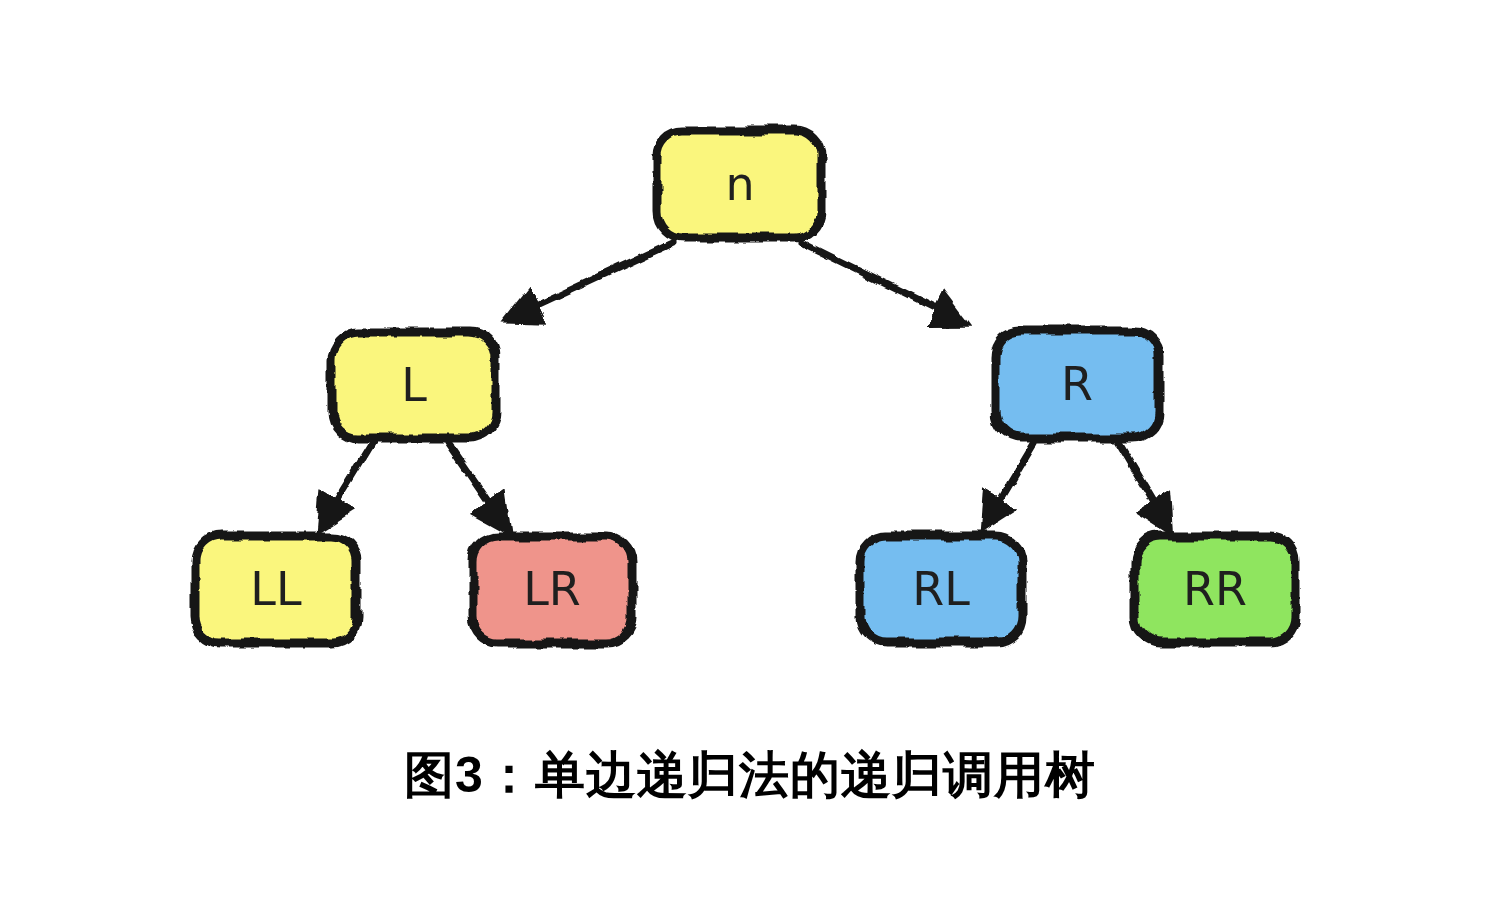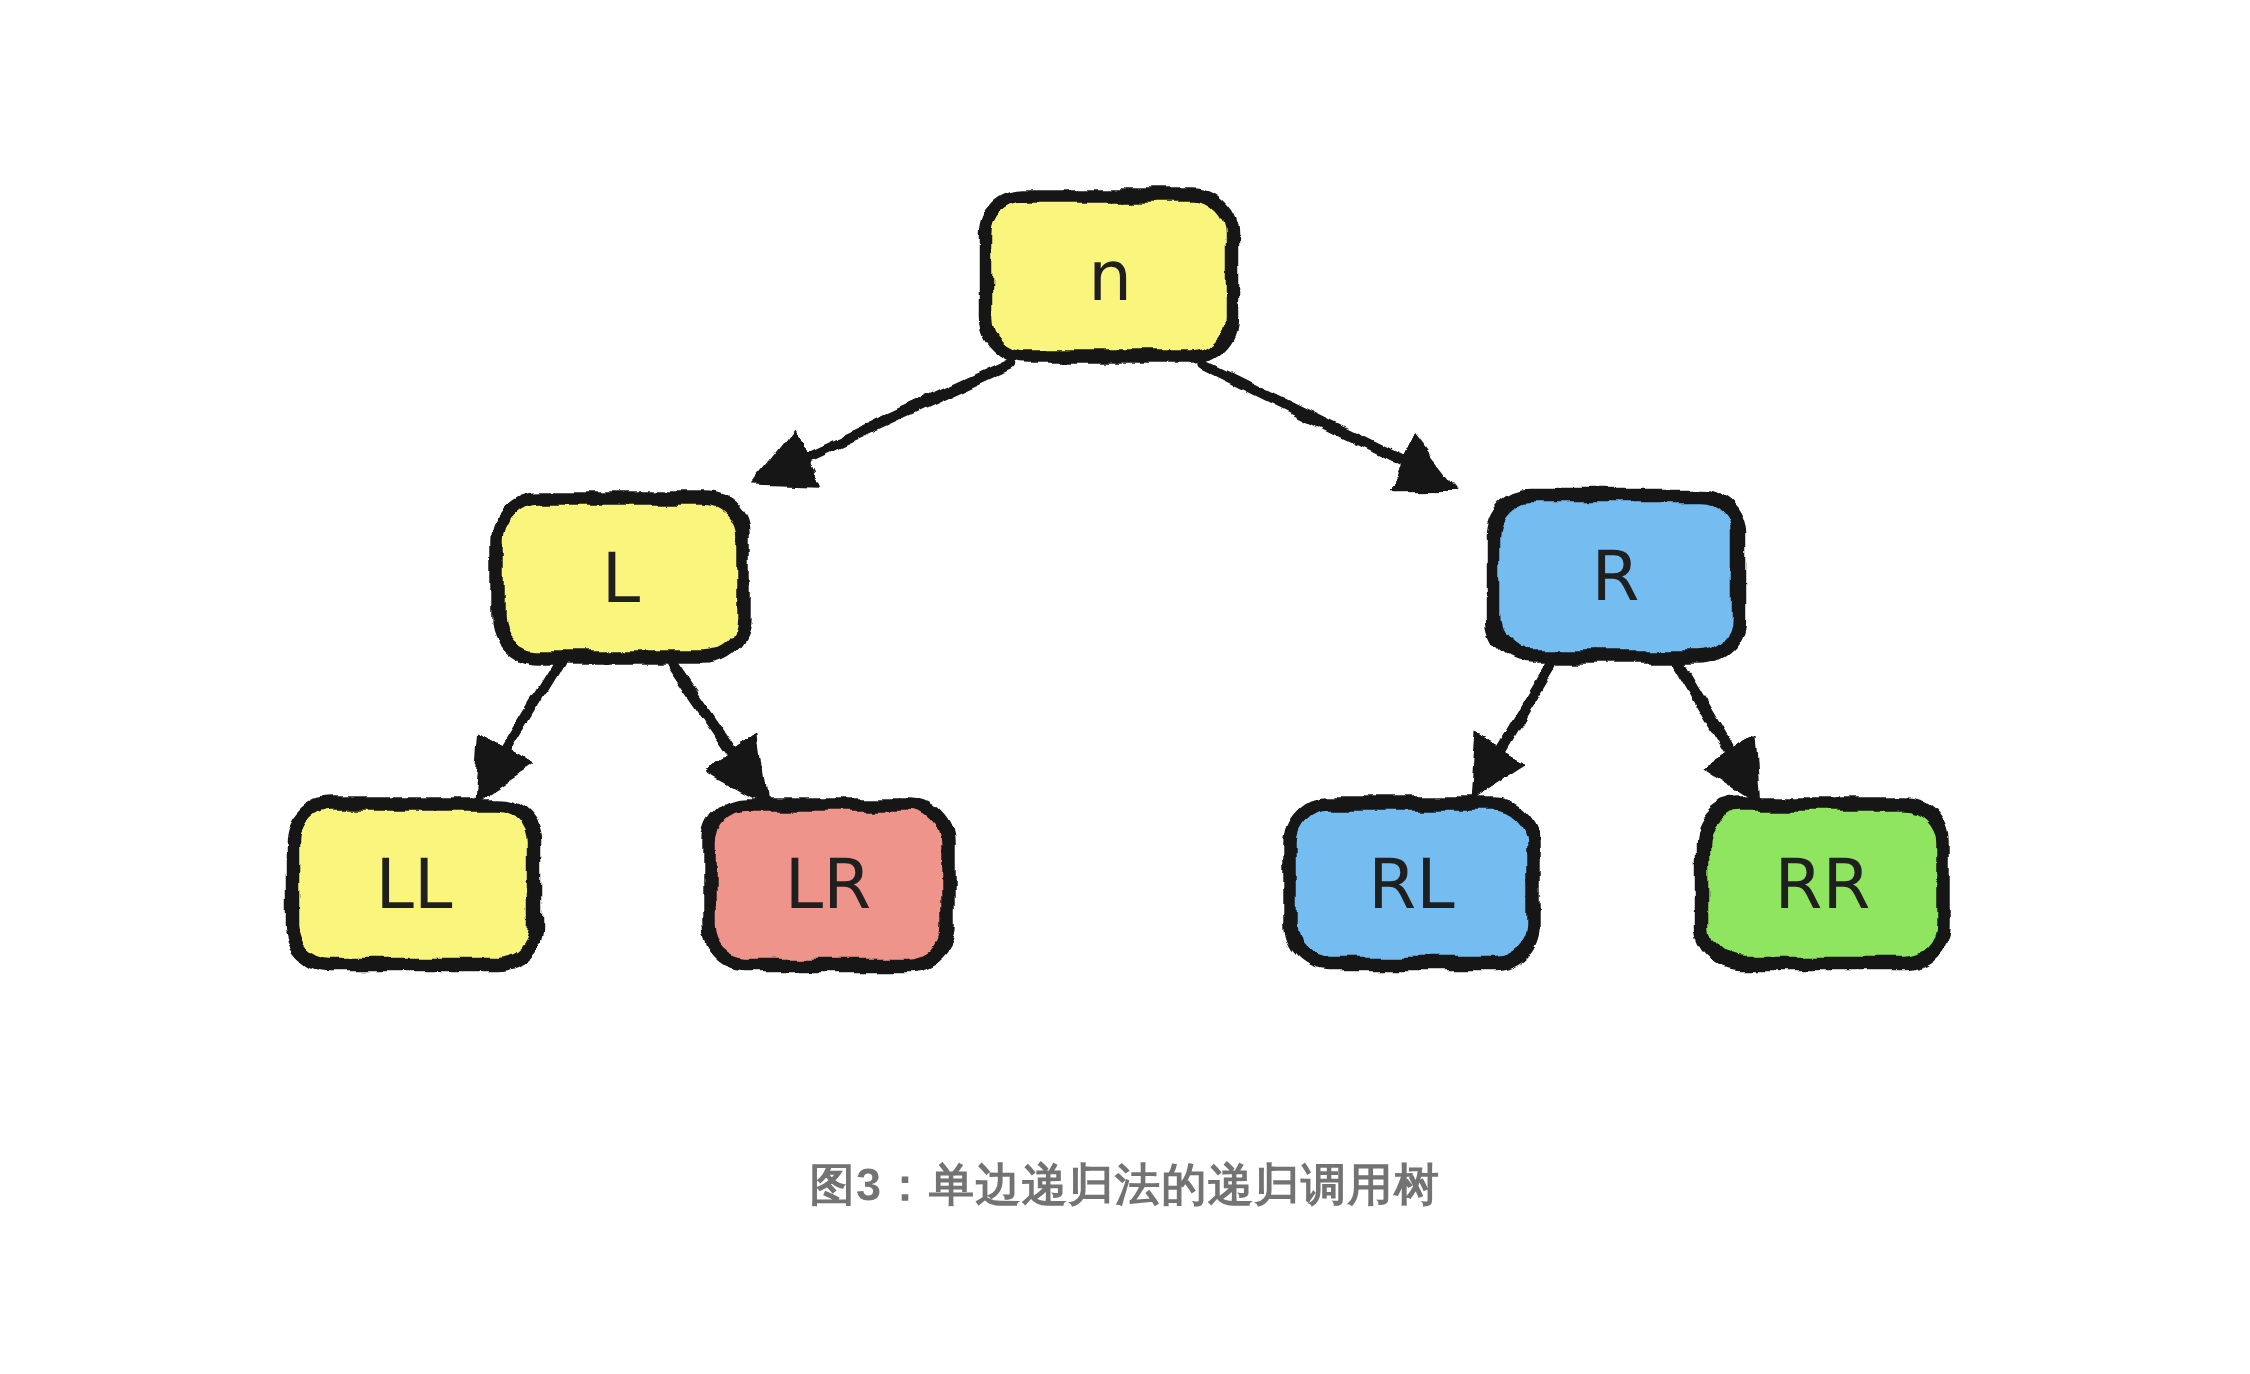--- a/index.html
+++ b/index.html
@@ -37,28 +37,28 @@
     fill: none;
   }
   .node-label {
     font-family: "DejaVu Sans", sans-serif;
     font-size: 46px;
     fill: #1f1f1f;
     text-anchor: middle;
   }
   .caption {
     position: absolute;
-    top: 770px;
+    top: 742px;
     left: 0;
     width: 1500px;
     text-align: center;
     font-family: "Liberation Sans", "DejaVu Sans", sans-serif;
-    font-size: 30px;
+    font-size: 50px;
     font-weight: 700;
-    color: #737373;
+    color: #000000;
     letter-spacing: 1px;
   }
 </style>
 </head>
 <body>
 
 <div class="page">
 
   <svg class="diagram-svg" width="1500" height="720" viewBox="0 0 1500 720">
     <defs>

